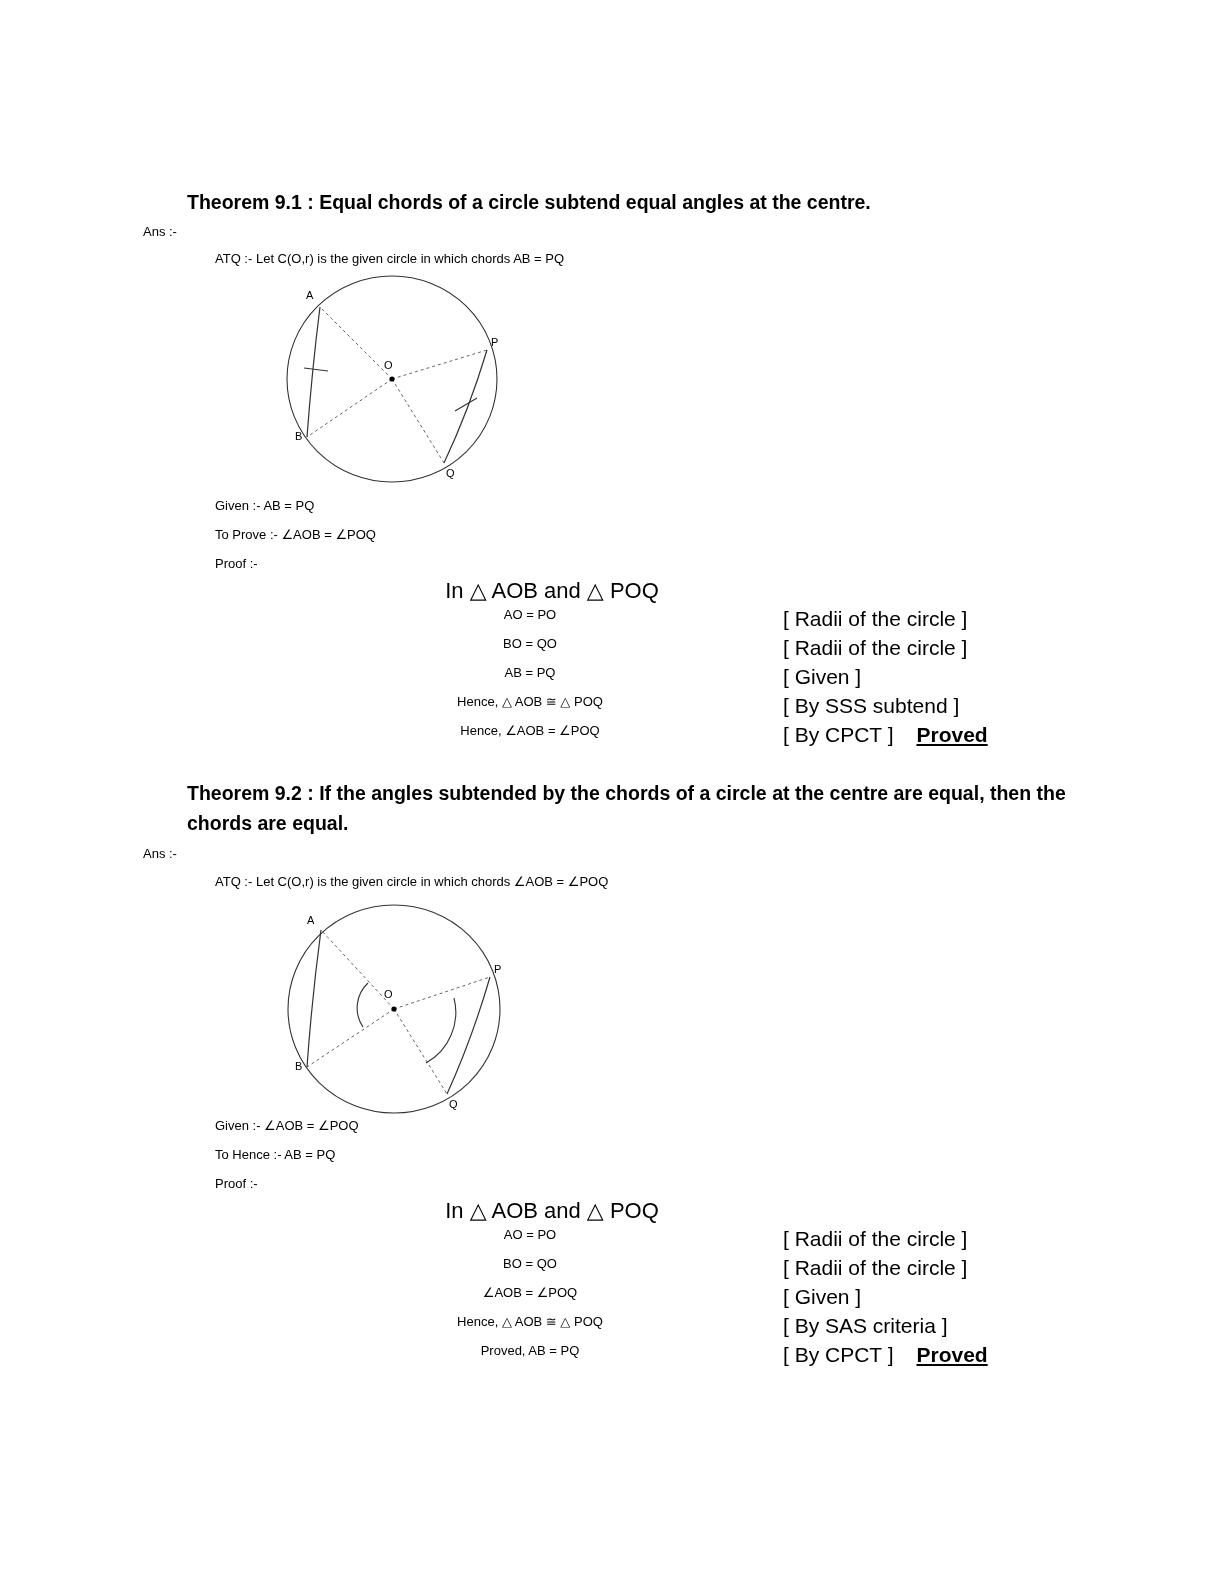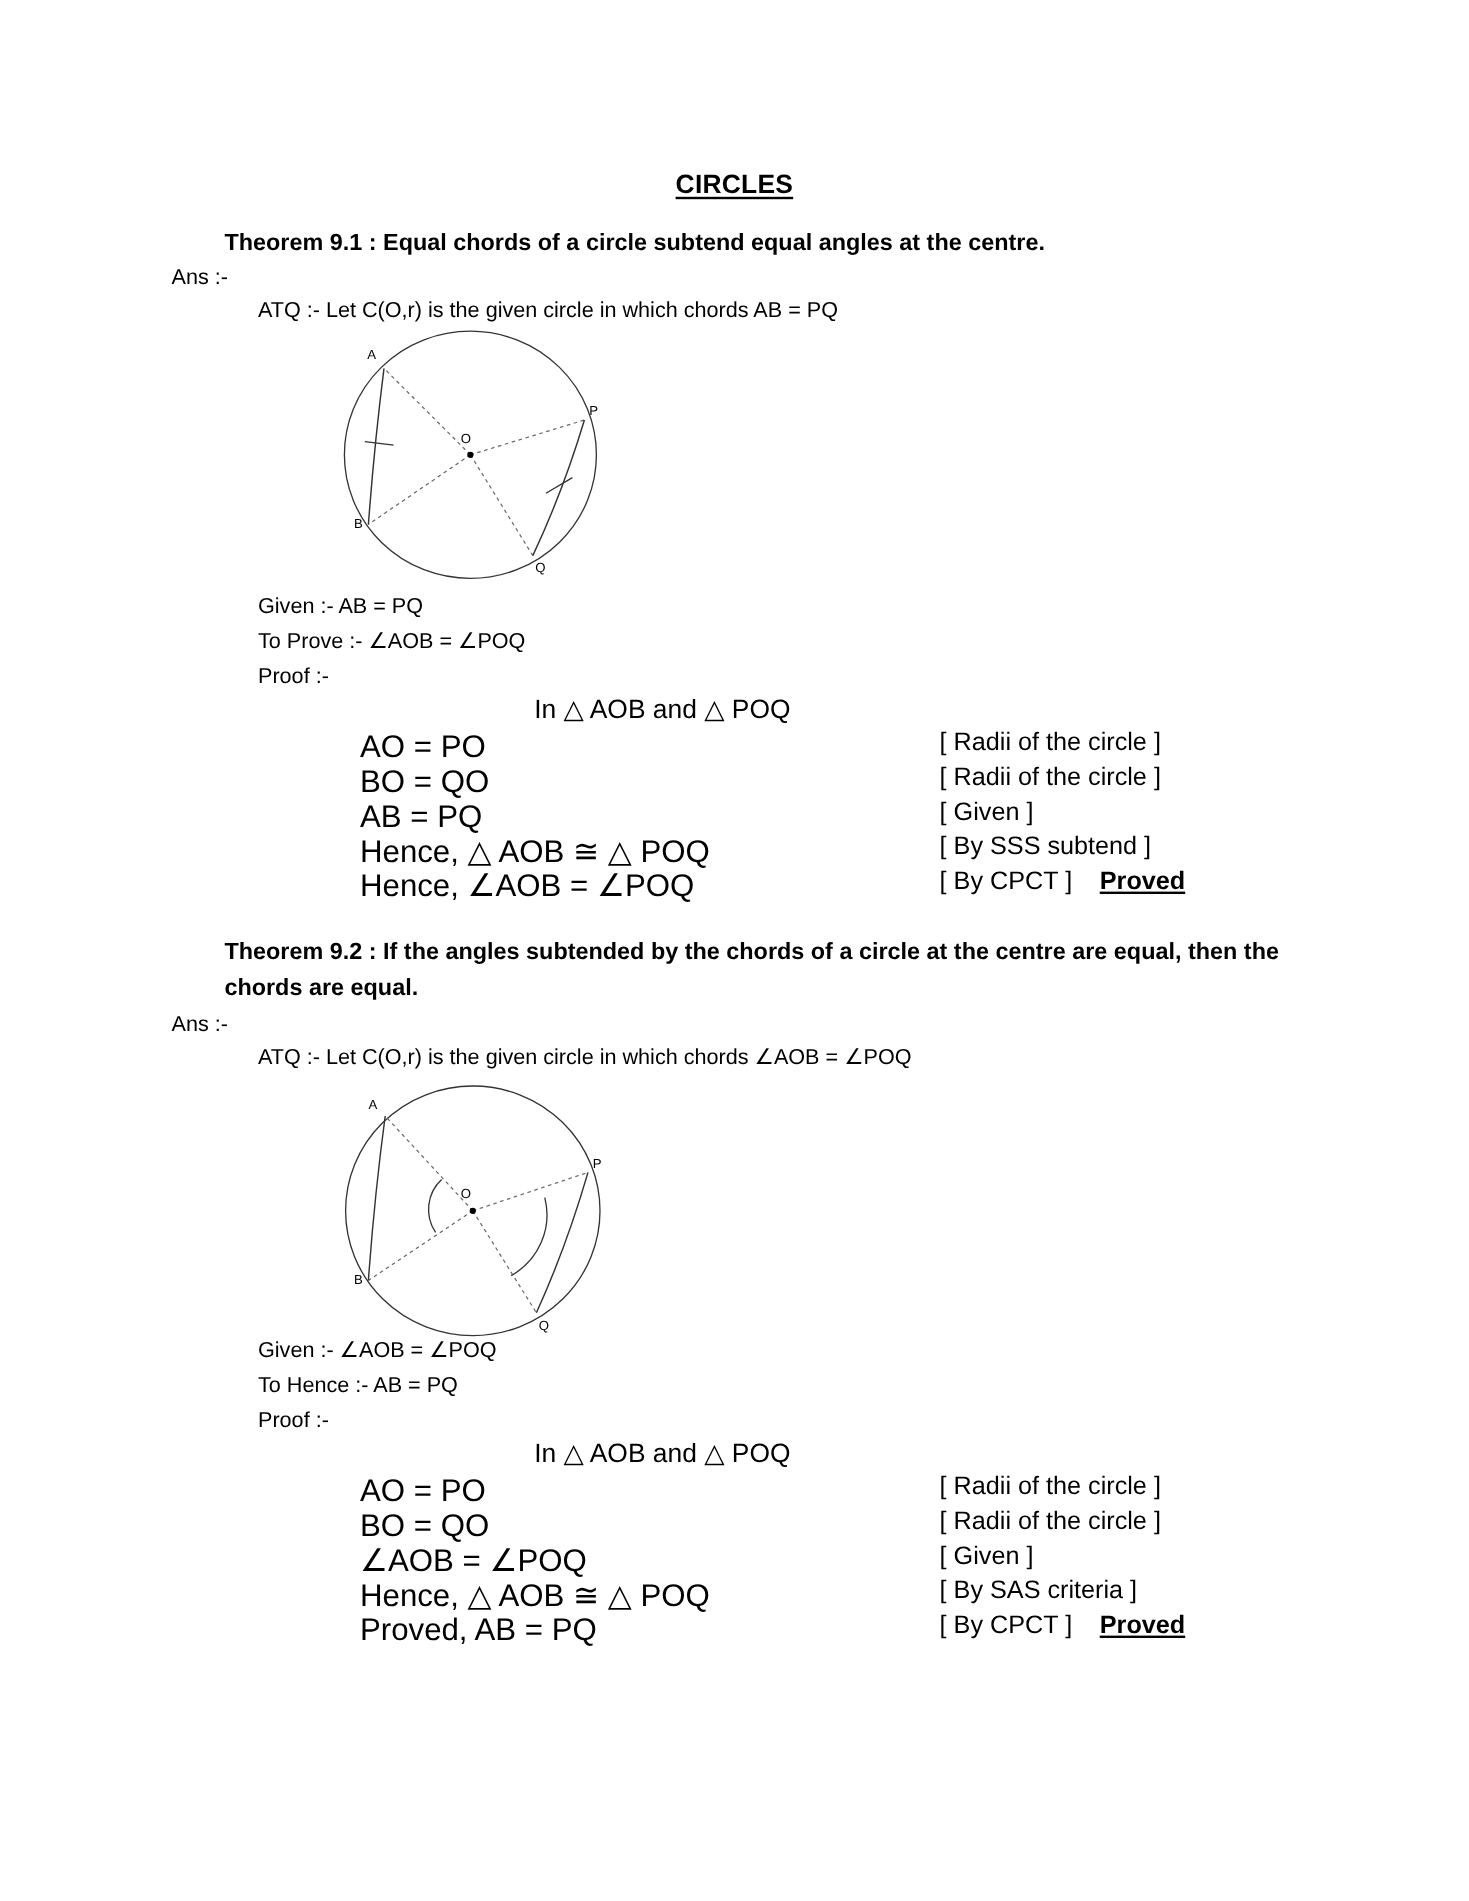--- a/index.html
+++ b/index.html
@@ -47,21 +47,21 @@
     font-weight: bold;
     line-height: 30px;
     margin-left: 44px;
   }
   #theorem-1-heading { top: 187px; }
   #theorem-2-heading { top: 778px; }
 
   
   .body-line {
     position: absolute;
-    font-size: 18px;
+    font-size: 13px;
     line-height: 27px;
     white-space: nowrap;
   }
   .margin-left  { left: 143px; }
   .indent-left  { left: 215px; }
 
   
   .proof-block {
     position: absolute;
     left: 0;
@@ -78,22 +78,22 @@
   .proof-row {
     position: absolute;
     left: 0;
     width: 1224px;
     height: 29px;
   }
   .proof-statement {
     position: absolute;
     left: 300px;
     width: 460px;
-    text-align: left;
-    font-size: 26px;
+    text-align: center;
+    font-size: 13px;
     white-space: nowrap;
   }
   .proof-reason {
     position: absolute;
     left: 783px;
     font-size: 21px;
     white-space: nowrap;
   }
   .proved {
     font-weight: bold;
@@ -113,21 +113,20 @@
     font-family: "Liberation Sans", sans-serif;
     font-size: 11px;
     fill: #000000;
   }
 </style>
 </head>
 <body>
 
 <div class="page">
 
-  <div class="doc-title"><span>CIRCLES</span></div>
 
   <div class="theorem-heading" id="theorem-1-heading">Theorem 9.1 : Equal chords of a circle subtend equal angles at the centre.</div>
 
   <div class="body-line margin-left" style="top:218px;">Ans :-</div>
   <div class="body-line indent-left" style="top:245px;">ATQ :- Let C(O,r) is the given circle in which chords AB = PQ</div>
 
   <div class="figure" id="figure-1">
     <svg width="250" height="220" viewBox="0 0 250 220">
 
       <ellipse cx="122" cy="109" rx="105" ry="103" fill="none" stroke="#333333" stroke-width="1.1"></ellipse>

